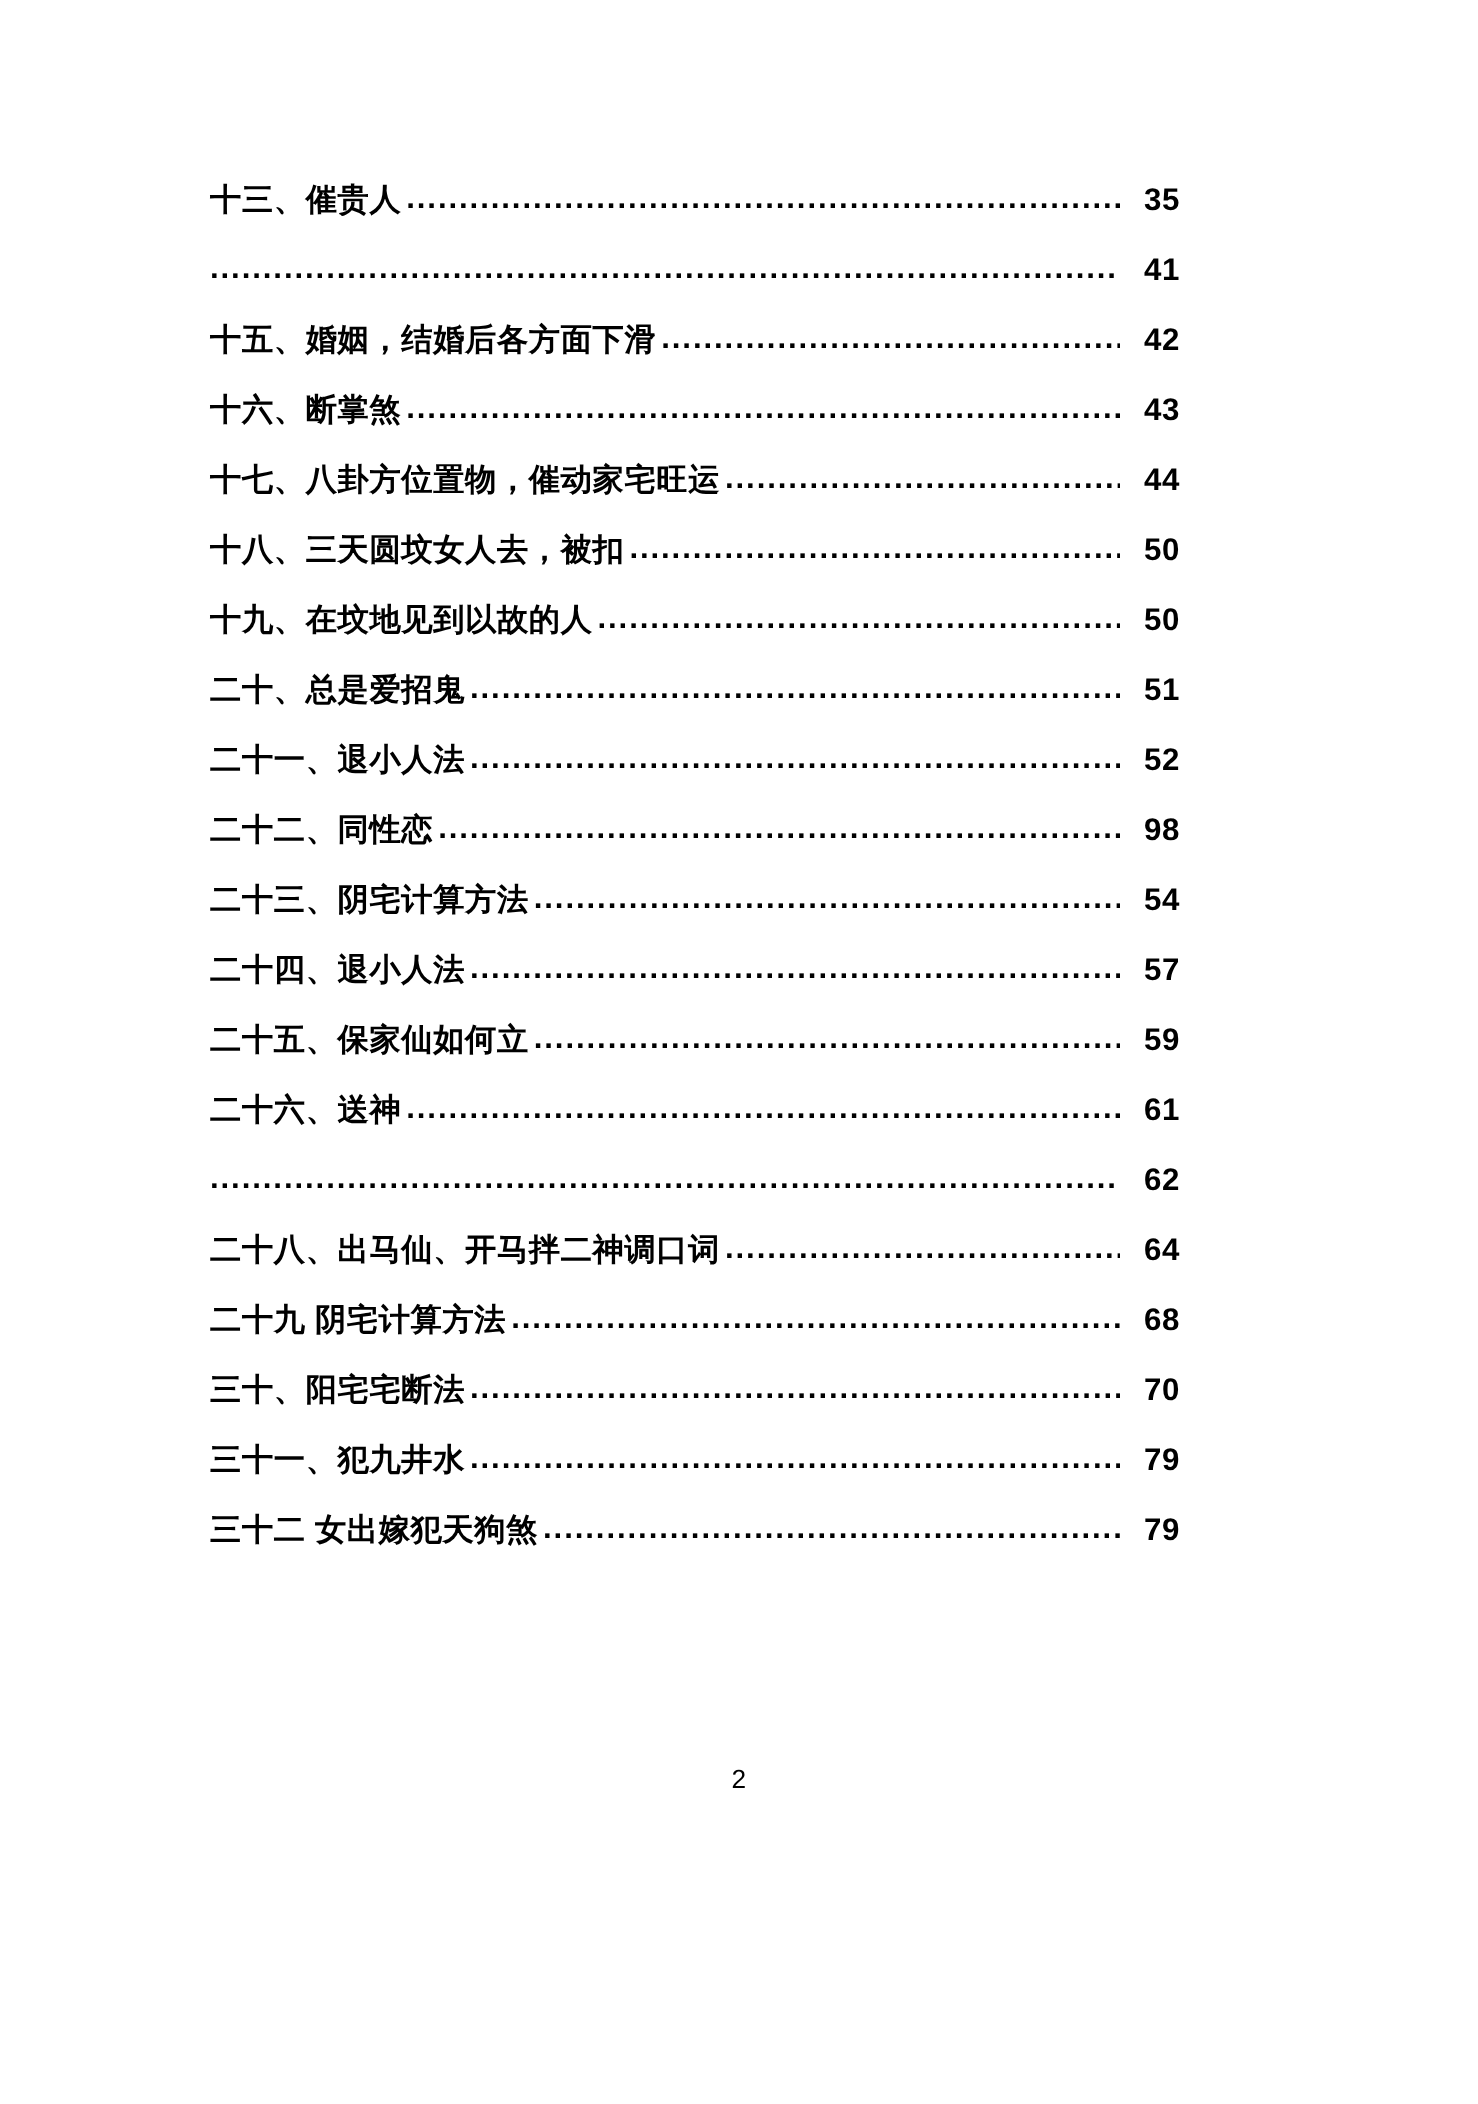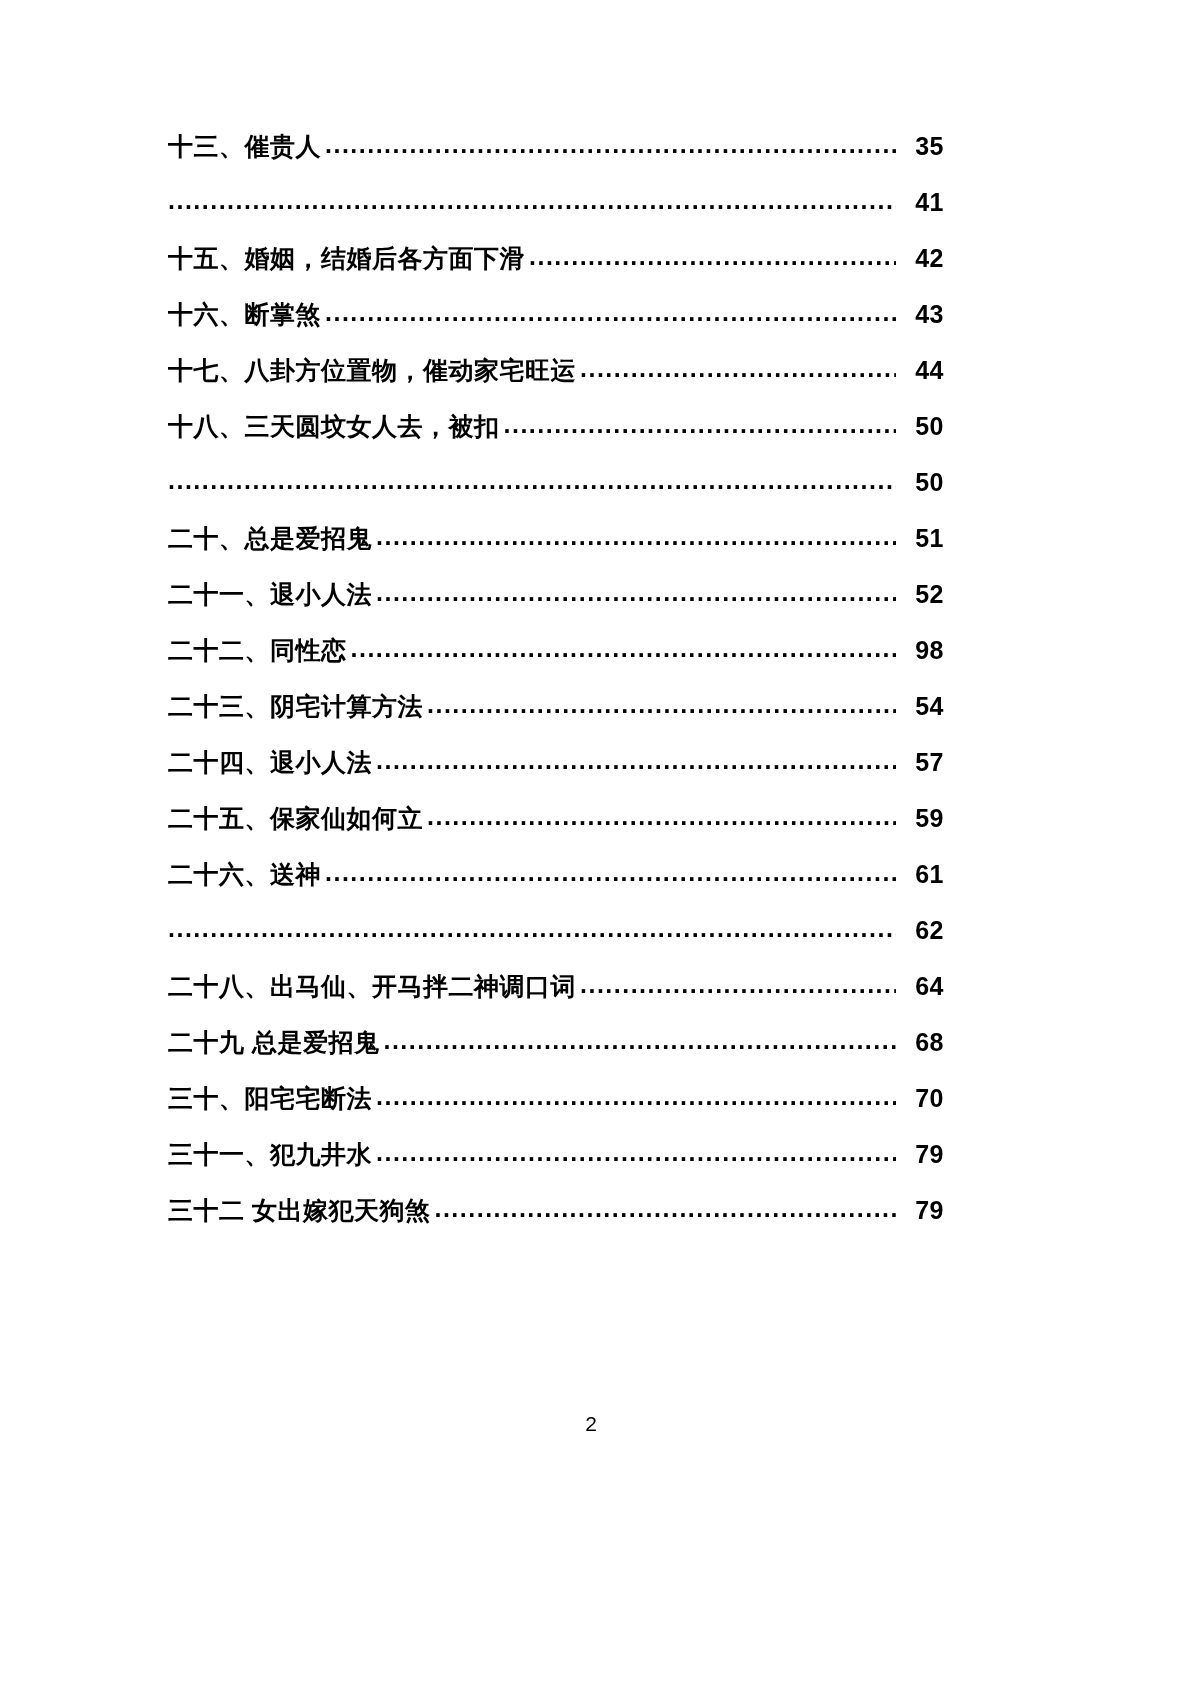--- a/index.html
+++ b/index.html
@@ -16,21 +16,21 @@
     width: 1182px;
     height: 1683px;
     background: #ffffff;
     margin: 0 auto;
     overflow: hidden;
     box-sizing: border-box;
   }
   .toc {
     position: absolute;
     left: 168px;
-    top: 118px;
+    top: 132px;
     width: 776px;
   }
   .toc-entry {
     display: flex;
     align-items: baseline;
     width: 100%;
     height: 56px;
     font-size: 25px;
     font-weight: bold;
     line-height: 56px;
@@ -97,20 +97,21 @@
         <span class="toc-title">十七、八卦方位置物，催动家宅旺运</span>
         <span class="toc-dots">...................................................................................................................................................................</span>
         <span class="toc-page">44</span>
       </div>
       <div class="toc-entry">
         <span class="toc-title">十八、三天圆坟女人去，被扣</span>
         <span class="toc-dots">...................................................................................................................................................................</span>
         <span class="toc-page">50</span>
       </div>
       <div class="toc-entry">
+        <span class="toc-title">十九、在坟地见到以故的人</span>
         <span class="toc-dots">...................................................................................................................................................................</span>
         <span class="toc-page">50</span>
       </div>
       <div class="toc-entry">
         <span class="toc-title">二十、总是爱招鬼</span>
         <span class="toc-dots">...................................................................................................................................................................</span>
         <span class="toc-page">51</span>
       </div>
       <div class="toc-entry">
         <span class="toc-title">二十一、退小人法</span>
@@ -145,21 +146,21 @@
       <div class="toc-entry">
         <span class="toc-dots">...................................................................................................................................................................</span>
         <span class="toc-page">62</span>
       </div>
       <div class="toc-entry">
         <span class="toc-title">二十八、出马仙、开马拌二神调口词</span>
         <span class="toc-dots">...................................................................................................................................................................</span>
         <span class="toc-page">64</span>
       </div>
       <div class="toc-entry">
-        <span class="toc-title">二十九 总是爱招鬼</span>
+        <span class="toc-title">二十九 阴宅计算方法</span>
         <span class="toc-dots">...................................................................................................................................................................</span>
         <span class="toc-page">68</span>
       </div>
       <div class="toc-entry">
         <span class="toc-title">三十、阳宅宅断法</span>
         <span class="toc-dots">...................................................................................................................................................................</span>
         <span class="toc-page">70</span>
       </div>
       <div class="toc-entry">
         <span class="toc-title">三十一、犯九井水</span>

